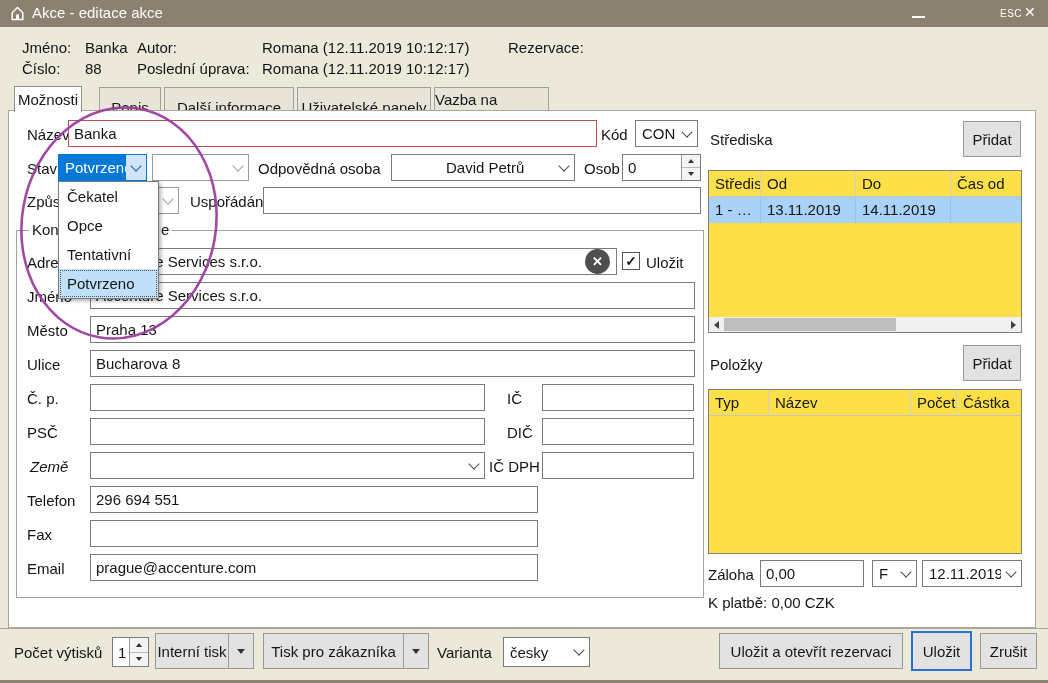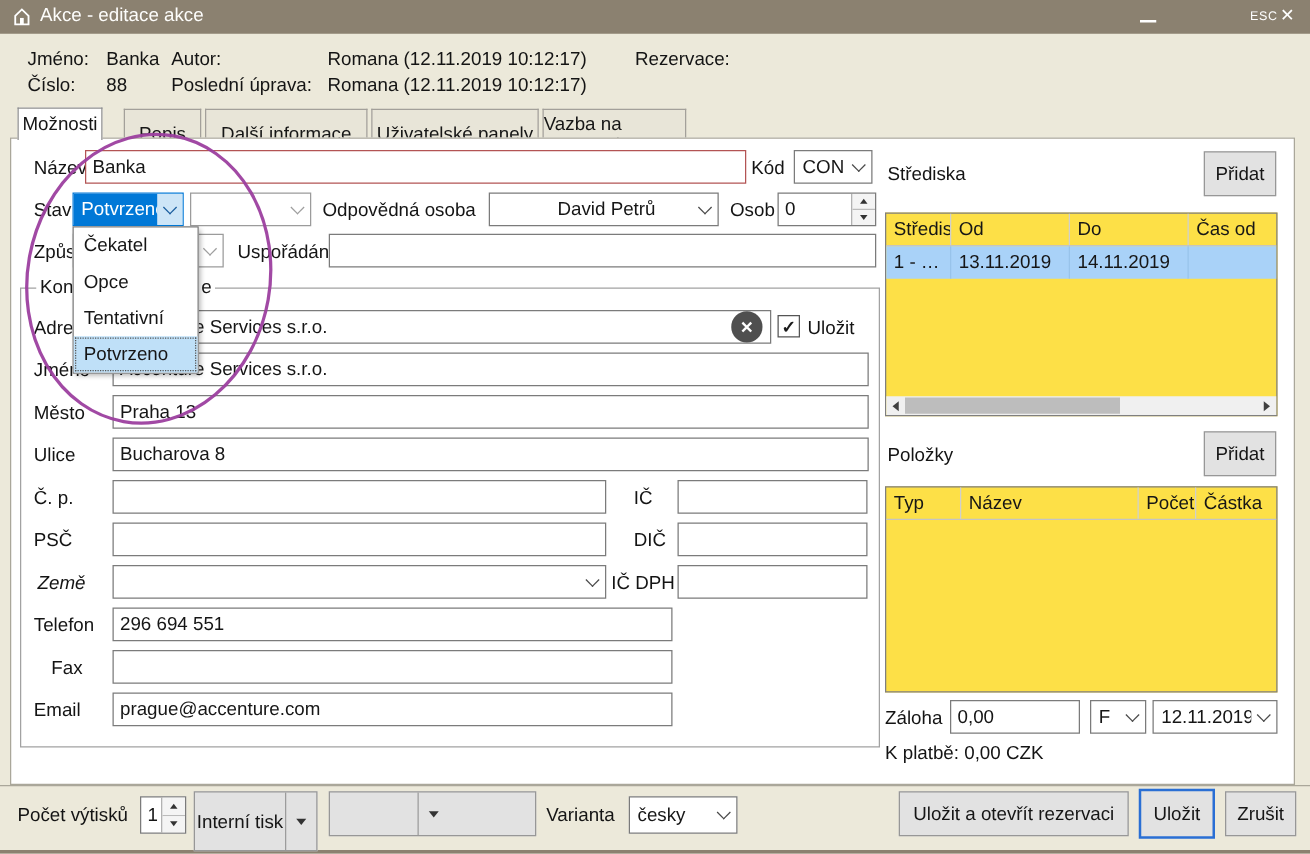--- a/index.html
+++ b/index.html
@@ -228,21 +228,21 @@
 <span class="lbl" style="left:489px;top:458px;z-index:2;">IČ DPH</span>
 <div class="inp" style="left:542px;top:452px;width:152px;z-index:2;">
     <span></span>
   </div>
 
 <span class="lbl" style="left:27px;top:492px;z-index:2;">Telefon</span>
 <div class="inp" style="left:90px;top:486px;width:448px;z-index:2;">
     <span>296 694 551</span>
   </div>
 
-<span class="lbl" style="left:27px;top:526px;z-index:2;margin-left:14px;">Fax</span>
+<span class="lbl" style="left:27px;top:526px;z-index:2;">Fax</span>
 <div class="inp" style="left:90px;top:520px;width:448px;z-index:2;">
     <span></span>
   </div>
 
 <span class="lbl" style="left:27px;top:560px;z-index:2;">Email</span>
 <div class="inp" style="left:90px;top:554px;width:448px;z-index:2;">
     <span>prague@accenture.com</span>
   </div>
 
 <div class="ddlist">
@@ -315,27 +315,28 @@
   <span>1</span>
   <span class="spinbtns">
       <div>
         <span class="tri-u-s"></span>
       </div>
       <div>
         <span class="tri-d-s"></span>
       </div>
     </span>
 </div>
-<div class="btn splitbtn" style="left:155px;top:633px;width:99px;height:48px;z-index:2;padding:0;">
+<div class="btn splitbtn" style="left:155px;top:633px;width:99px;height:36px;z-index:2;padding:0;">
   <span class="mainzone">Interní tisk</span>
   <span class="arrzone">
       <span class="tri-d"></span>
     </span>
 </div>
 <div class="btn splitbtn" style="left:263px;top:633px;width:166px;height:36px;z-index:2;padding:0;">
+  <span class="mainzone">Tisk pro zákazníka</span>
   <span class="arrzone">
       <span class="tri-d"></span>
     </span>
 </div>
 <span class="lbl" style="left:437px;top:644px;z-index:2;">Varianta</span>
 <div class="combo" style="left:503px;top:637px;width:87px;height:30px;z-index:2;">
   <span class="cval">česky</span>
     <span class="carr">
       <span class="chev"></span>
     </span>

